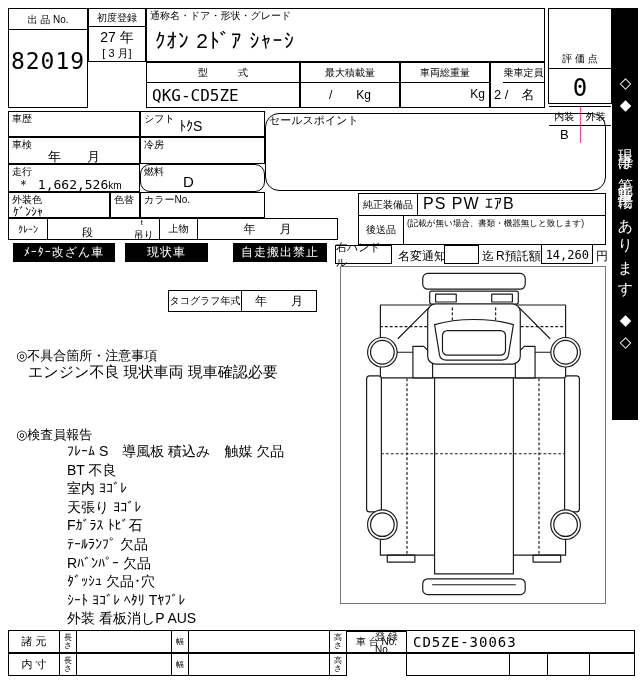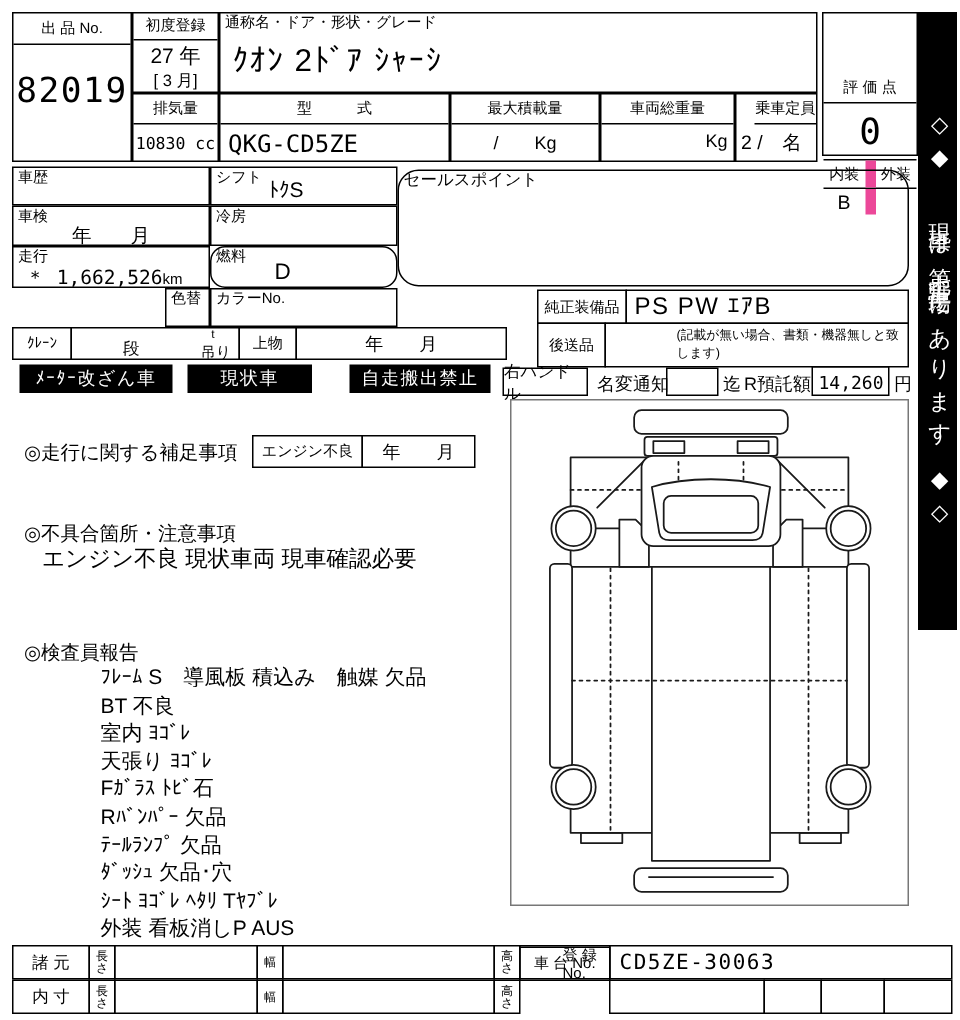--- a/index.html
+++ b/index.html
@@ -8,21 +8,21 @@
   .c{position:absolute;box-sizing:border-box;}
   .b{border:1px solid #000;}
   .lb{font-size:10px;line-height:11px;}
   .lbl{position:absolute;top:1px;left:3px;font-size:10px;line-height:11px;}
   .ctr{display:flex;align-items:center;justify-content:center;}
   .v{font-family:"DejaVu Sans Mono","Liberation Mono",monospace;}
   .pre{white-space:pre;}
   .badge{position:absolute;background:#000;color:#fff;font-size:12px;
          display:flex;align-items:center;justify-content:center;letter-spacing:1px;}
   .bb{border-bottom:1px solid #000;}
-  .br{border-right:7px solid #ec4899;}
+  .br{border-right:1px solid #ec4899;}
   .head{font-size:13px;}
 </style>
 </head>
 <body>
 
 <div class="sheet">
 
   <div class="c b" style="left:8px;top:8px;width:80px;height:100px;">
     <div class="bb ctr lb" style="height:20px;">出 品 No.</div>
     <div class="ctr v" style="height:62px;font-size:23px;letter-spacing:1px;">82019</div>
@@ -32,24 +32,20 @@
     <div class="bb ctr lb" style="height:17px;">初度登録</div>
     <div style="text-align:center;font-size:14px;line-height:18px;padding-top:1px;">27 年</div>
     <div style="text-align:center;font-size:11px;">[ 3 月]</div>
   </div>
 
   <div class="c b" style="left:146px;top:8px;width:399px;height:54px;">
     <span class="lbl">通称名・ドア・形状・グレード</span>
     <div style="position:absolute;left:8px;top:20px;font-size:21px;letter-spacing:1px;">ｸｵﾝ 2ﾄﾞｱ ｼｬｰｼ</div>
   </div>
 
-  <div class="c b" style="left:88px;top:62px;width:58px;height:46px;">
-    <div class="bb ctr lb" style="height:19px;">排気量</div>
-    <div class="ctr v" style="height:25px;font-size:11px;">10830 cc</div>
-  </div>
   <div class="c b" style="left:146px;top:62px;width:154px;height:46px;">
     <div class="bb ctr lb pre" style="height:19px;">型　　　式</div>
     <div class="v" style="height:25px;font-size:16px;padding:3px 0 0 5px;">QKG-CD5ZE</div>
   </div>
   <div class="c b" style="left:300px;top:62px;width:100px;height:46px;">
     <div class="bb ctr lb" style="height:19px;">最大積載量</div>
     <div class="ctr pre" style="height:25px;font-size:12px;">/　　Kg</div>
   </div>
   <div class="c b" style="left:400px;top:62px;width:90px;height:46px;">
     <div class="bb ctr lb" style="height:19px;">車両総重量</div>
@@ -95,20 +91,24 @@
     <span class="lbl">走行</span>
     <div style="position:absolute;left:8px;top:11px;display:flex;align-items:baseline;">
       <span class="v pre" style="font-size:13px;">＊ 1,662,526</span>
       <span style="font-size:10px;">km</span>
     </div>
   </div>
   <div class="c b" style="left:140px;top:164px;width:125px;height:28px;border-radius:10px;">
     <span class="lbl">燃料</span>
     <span style="position:absolute;left:42px;top:8px;font-size:15px;">D</span>
   </div>
+  <div class="c b" style="left:8px;top:192px;width:102px;height:26px;">
+    <span class="lbl">外装色</span>
+    <span style="position:absolute;left:4px;top:12px;font-size:12px;">ｹﾞﾝｼｬ</span>
+  </div>
   <div class="c b" style="left:110px;top:192px;width:30px;height:26px;">
     <span class="lbl">色替</span>
   </div>
   <div class="c b" style="left:140px;top:192px;width:125px;height:26px;">
     <span class="lbl">カラーNo.</span>
   </div>
 
   <div class="c b" style="left:8px;top:218px;width:40px;height:22px;">
     <div class="ctr" style="height:100%;font-size:10px;">ｸﾚｰﾝ</div>
   </div>
@@ -132,55 +132,54 @@
     <div class="ctr" style="height:100%;font-size:10px;">純正装備品</div>
   </div>
   <div class="c b" style="left:417px;top:193px;width:189px;height:23px;">
     <div style="font-size:16px;padding:1px 0 0 5px;letter-spacing:1px;">PS PW ｴｱB</div>
   </div>
 
   <div class="c b" style="left:358px;top:215px;width:46px;height:30px;">
     <div class="ctr" style="height:100%;font-size:10px;">後送品</div>
   </div>
   <div class="c b" style="left:403px;top:215px;width:203px;height:30px;">
-    <div style="font-size:8.5px;padding:2px 0 0 3px;margin-left:44px;">(記載が無い場合、書類・機器無しと致します)</div>
+    <div style="font-size:8.5px;padding:2px 0 0 3px;">(記載が無い場合、書類・機器無しと致します)</div>
   </div>
 
   <div class="badge" style="left:13px;top:243px;width:102px;height:19px;">ﾒｰﾀｰ改ざん車</div>
   <div class="badge" style="left:125px;top:243px;width:83px;height:19px;">現状車</div>
   <div class="badge" style="left:233px;top:243px;width:94px;height:19px;">自走搬出禁止</div>
 
   <div class="c b ctr" style="left:335px;top:245px;width:57px;height:19px;font-size:11px;">右ハンドル</div>
   <span class="c" style="left:398px;top:248px;font-size:12px;">名変通知</span>
   <div class="c b" style="left:444px;top:245px;width:35px;height:19px;"></div>
   <span class="c" style="left:482px;top:248px;font-size:12px;">迄</span>
   <span class="c" style="left:496px;top:248px;font-size:12px;">R預託額</span>
   <div class="c b v" style="left:541px;top:244px;width:52px;height:20px;font-size:12px;text-align:right;padding:3px 3px 0 0;">14,260</div>
   <span class="c" style="left:596px;top:248px;font-size:12px;">円</span>
 
-  <span class="c head" style="left:16px;top:293px;">◎走行に関する補足事項</span>
   <div class="c b" style="left:168px;top:290px;width:74px;height:22px;">
-    <div class="ctr" style="height:100%;font-size:10px;">エンジン不良</div>
+    <div class="ctr" style="height:100%;font-size:10px;">タコグラフ年式</div>
   </div>
   <div class="c b" style="left:241px;top:290px;width:76px;height:22px;">
     <div class="ctr pre" style="height:100%;font-size:12px;">年　　月</div>
   </div>
 
   <span class="c head" style="left:16px;top:347px;">◎不具合箇所・注意事項</span>
   <span class="c" style="left:28px;top:363px;font-size:15px;">エンジン不良 現状車両 現車確認必要</span>
 
   <span class="c head" style="left:16px;top:426px;">◎検査員報告</span>
   <div class="c" style="left:26px;top:442px;width:300px;font-size:14px;line-height:18.6px;margin-left:41px;">
     <div class="pre">ﾌﾚｰﾑ S　導風板 積込み　触媒 欠品</div>
     <div class="pre">BT 不良</div>
     <div class="pre">室内 ﾖｺﾞﾚ</div>
     <div class="pre">天張り ﾖｺﾞﾚ</div>
     <div class="pre">Fｶﾞﾗｽ ﾄﾋﾞ石</div>
+    <div class="pre">ﾃｰﾙﾗﾝﾌﾟ 欠品</div>
     <div class="pre">Rﾊﾞﾝﾊﾟｰ 欠品</div>
-    <div class="pre">ﾃｰﾙﾗﾝﾌﾟ 欠品</div>
     <div class="pre">ﾀﾞｯｼｭ 欠品･穴</div>
     <div class="pre">ｼｰﾄ ﾖｺﾞﾚ ﾍﾀﾘ Tﾔﾌﾞﾚ</div>
     <div class="pre">外装 看板消しP AUS</div>
   </div>
 
   <svg class="c" style="left:340px;top:266px;border:1px solid #777;background:#fff;" width="266" height="338" viewBox="0 0 268 340">
     <g fill="none" stroke="#1a1a1a" stroke-width="1.2" stroke-linejoin="round" stroke-linecap="round">
 
       <rect x="83" y="6" width="104" height="16" rx="5"></rect>
       <rect x="90" y="24" width="90" height="13" rx="2"></rect>

